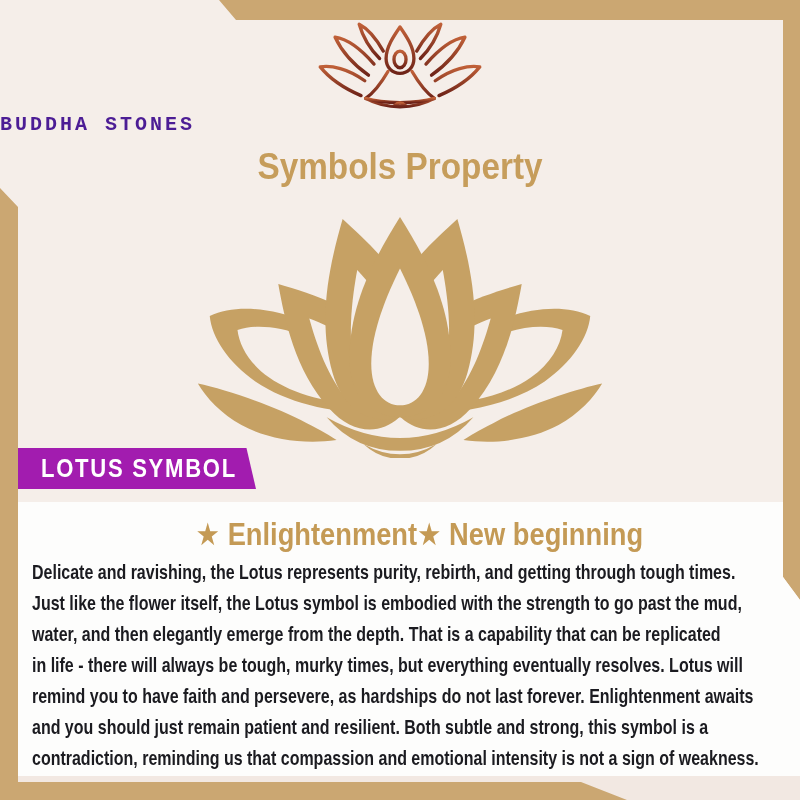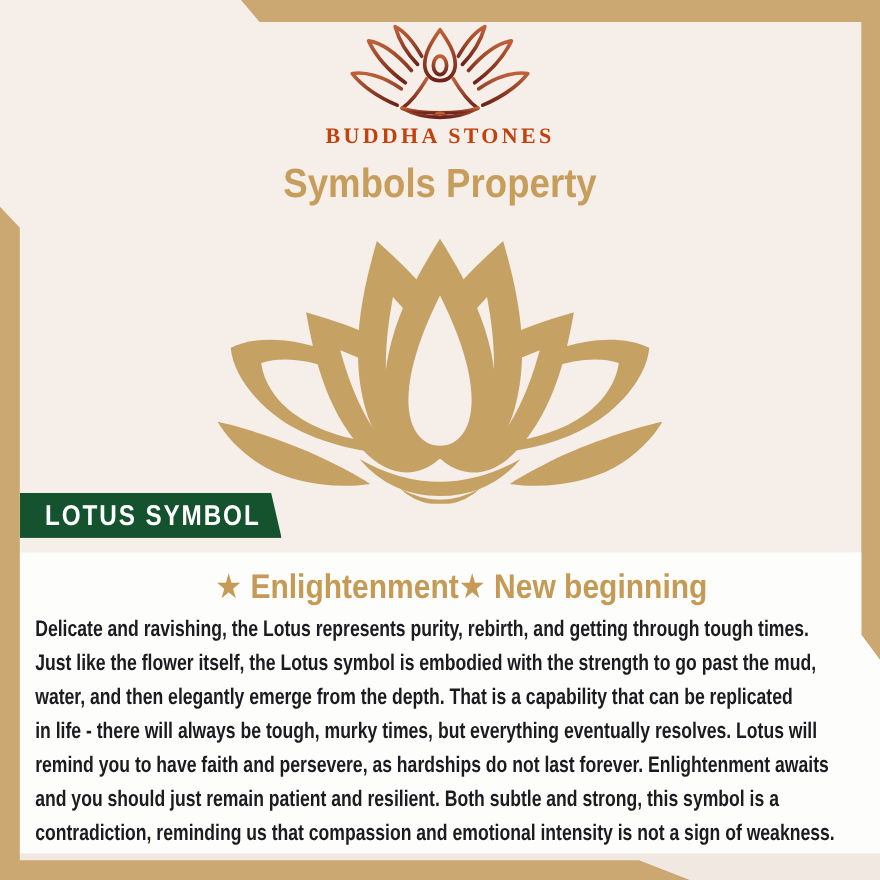--- a/index.html
+++ b/index.html
@@ -18,34 +18,34 @@
   .frame.left-bottom{
     clip-path:polygon(0 188px,18px 207px,18px 782px,581px 782px,627px 800px,0 800px);
   }
   .white-panel{
     left:0;top:0;width:800px;height:800px;background:#FDFDFC;z-index:3;
     clip-path:polygon(18px 502px,783px 502px,783px 577px,800px 600px,800px 776px,18px 776px);
   }
   
   .logo-svg{left:300px;top:14px;width:200px;height:102px;z-index:4;}
   .brand-name{
-    left:0;right:0;top:113px;z-index:4;text-align:center;
-    font-family:Liberation Serif, serif;
-    font-size:20px;font-weight:600;letter-spacing:3px;color:#c2410c;
+    left:0;right:0;top:113px;z-index:4;
+    font-family:Liberation Mono, monospace;
+    font-size:20px;font-weight:600;letter-spacing:3px;color:#4c1d95;
   }
   .page-title{
     left:0;right:0;top:146px;z-index:4;text-align:center;
     font-size:37px;font-weight:700;color:#C69D5B;
     transform:scaleX(0.9);
   }
   
   .lotus-svg{left:182px;top:198px;width:436px;height:260px;z-index:4;}
   
   .banner{
-    left:18px;top:448px;width:238px;height:41px;z-index:5;background:#14532d;
+    left:18px;top:448px;width:238px;height:41px;z-index:5;background:#a21caf;
     clip-path:polygon(0 0,96% 0,100% 100%,0 100%);
   }
   .banner-label{
     display:block;line-height:41px;padding-left:27px;white-space:nowrap;
     font-size:26px;font-weight:700;letter-spacing:2px;color:#FFFFFF;
     transform:scaleX(0.85);transform-origin:left center;
   }
   
   .symbol-heading{
     left:0;right:0;top:516px;z-index:5;text-align:center;padding-left:44px;

